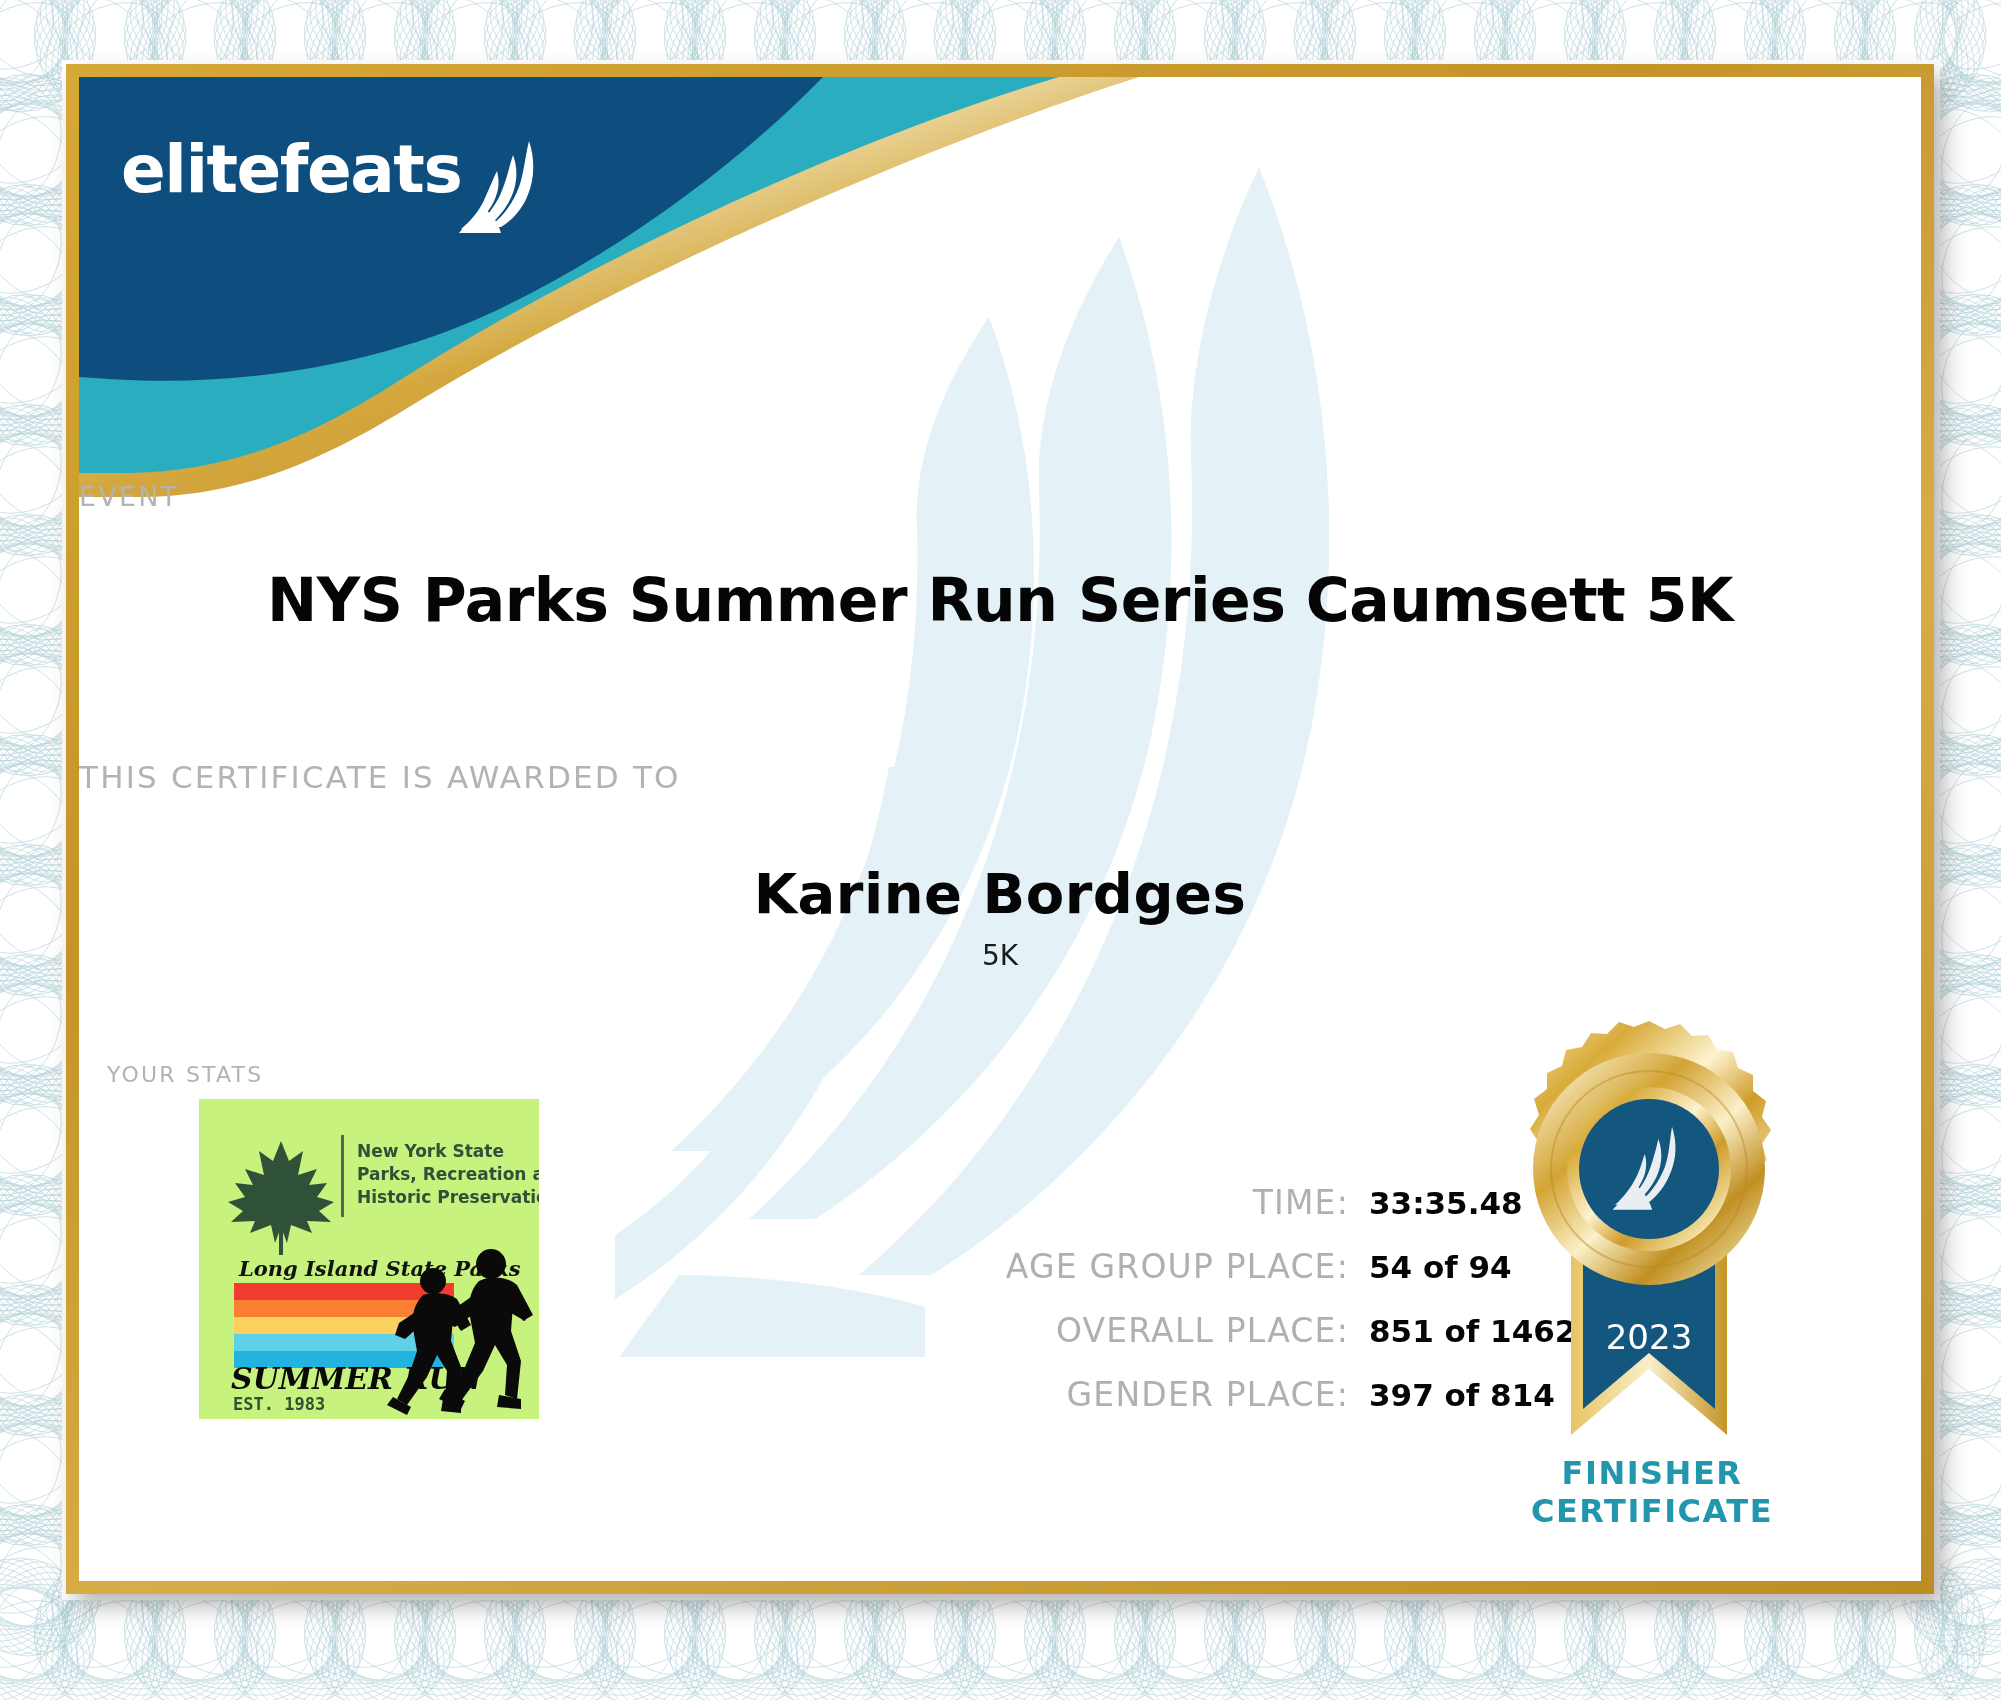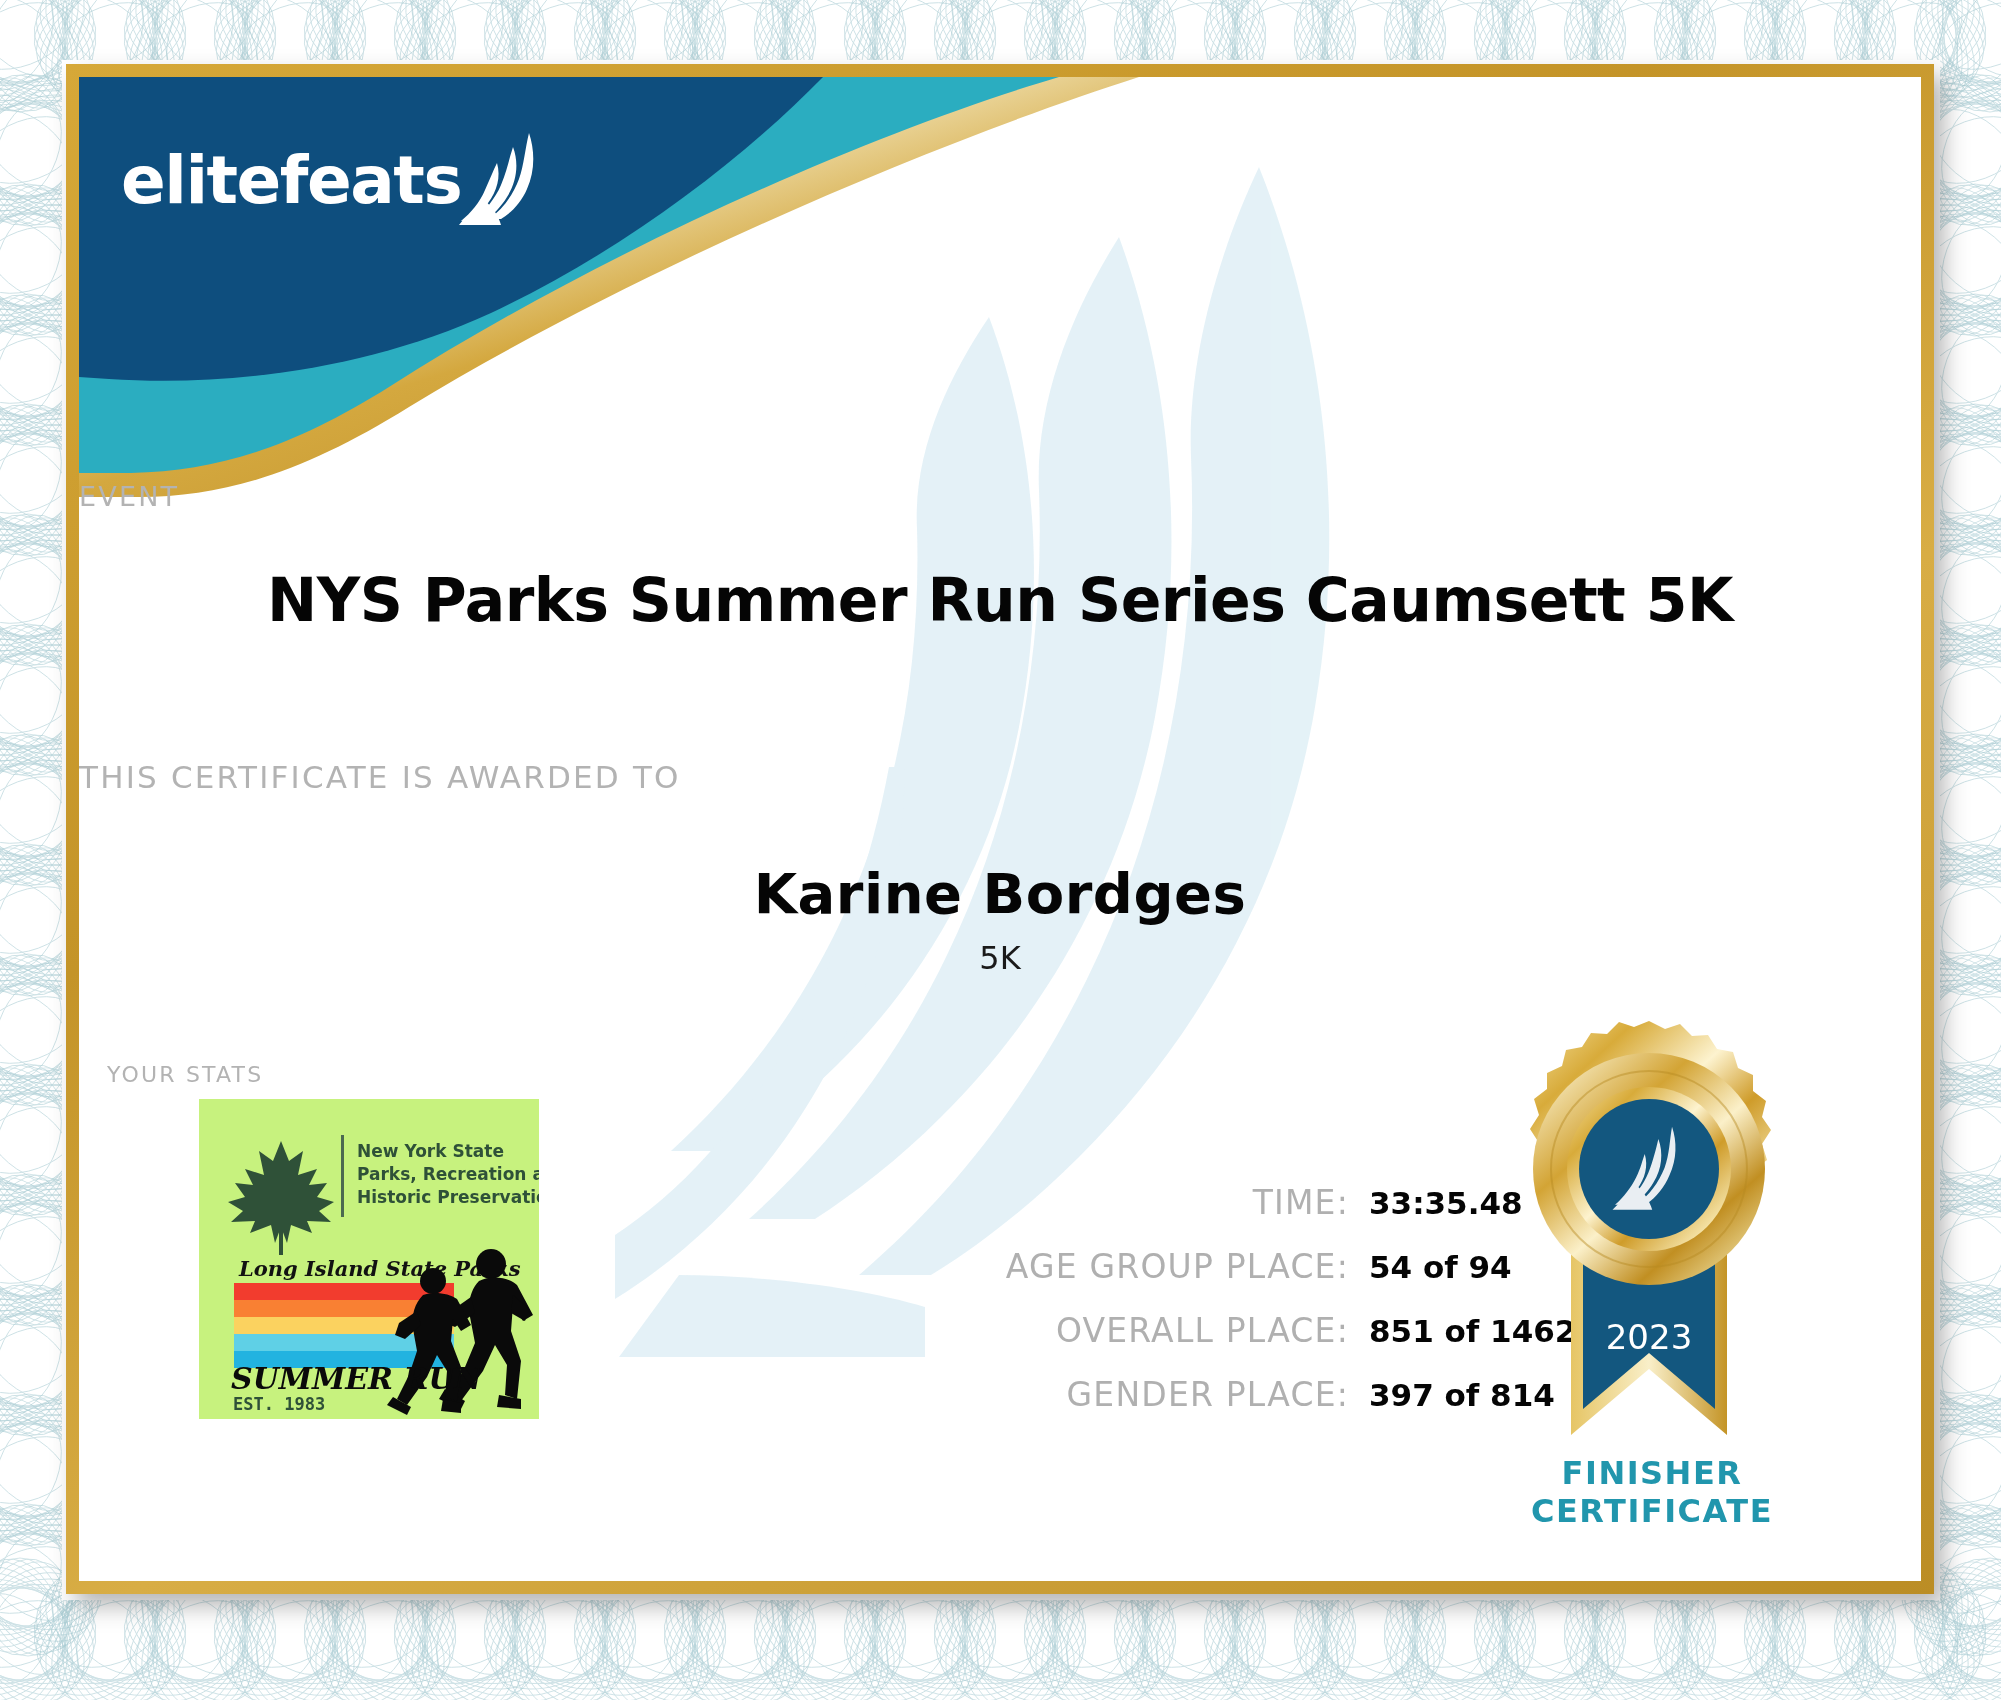--- a/index.html
+++ b/index.html
@@ -53,22 +53,22 @@
   
   #header-art{
     position:absolute; left:0; top:0;
     width:1868px; height:420px;
     pointer-events:none;
   }
 
   
   #brand{
     position:absolute;
-    left:42px; top:52px;
-    display:flex; align-items:center; 
+    left:42px; top:60px;
+    display:flex; align-items:flex-start; 
     z-index:6;
   }
   #brand-text{
     font-family:"DejaVu Sans", sans-serif;
     font-size:66px;
     font-weight:700;
     letter-spacing:-1.5px;
     color:#ffffff;
     line-height:1;
   }
@@ -111,21 +111,21 @@
     font-size:56px;
     font-weight:700;
     color:#050505;
     letter-spacing:0.5px;
     z-index:5;
   }
   #recipient-distance{
     position:absolute; left:0; right:0; top:862px;
     text-align:center;
     font-family:"DejaVu Sans", sans-serif;
-    font-size:32px;
+    font-size:28px;
     font-weight:400;
     color:#1a1a1a;
     z-index:5;
   }
 
   #stats-label{
     position:absolute; left:0; right:0; top:985px;
     font-size:22px;
     z-index:5;
     padding-left:28px;

